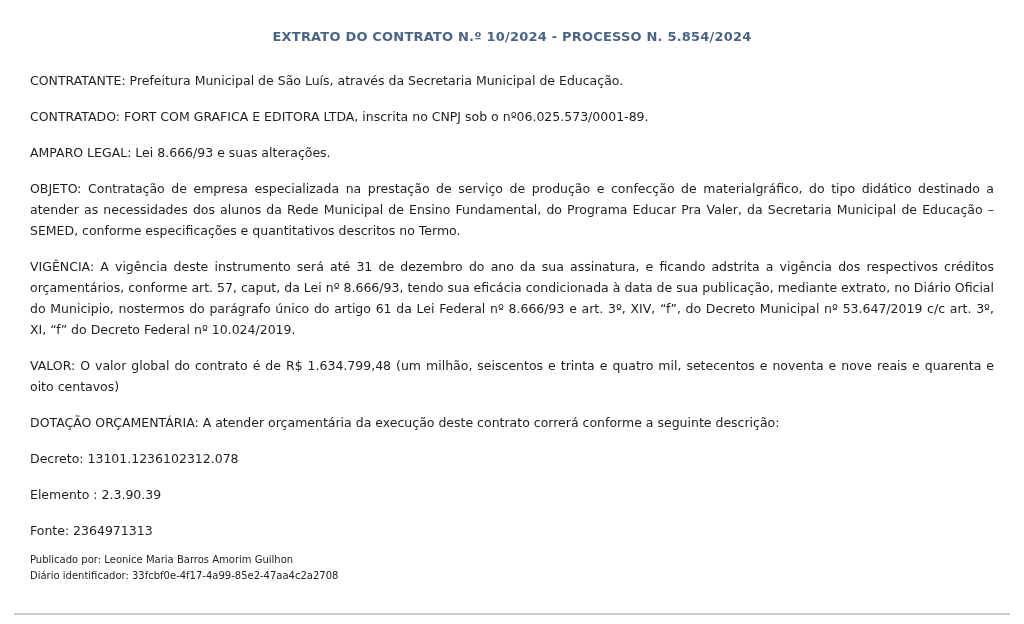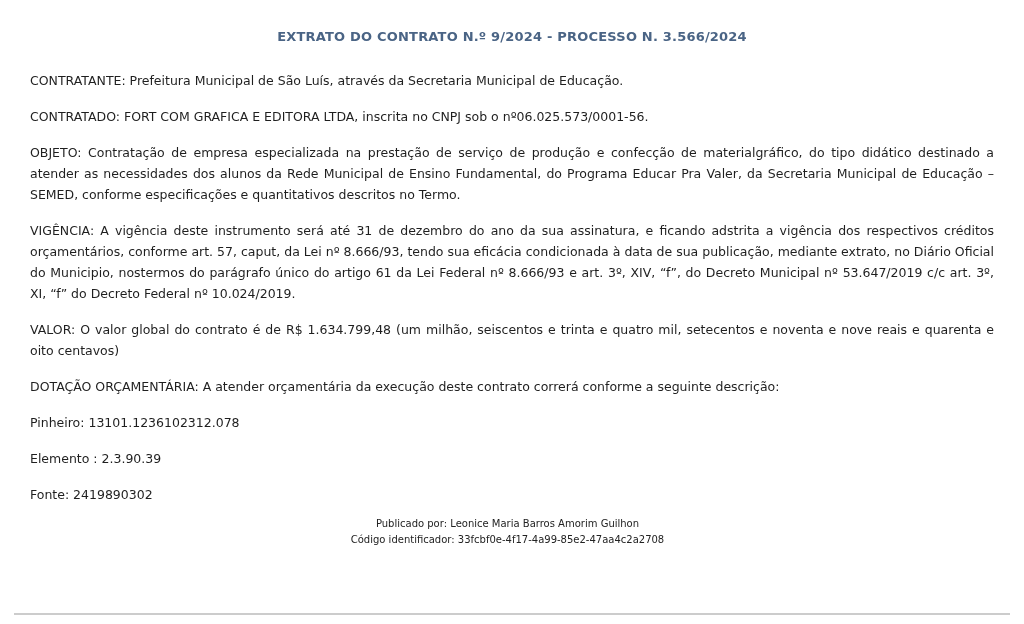--- a/index.html
+++ b/index.html
@@ -31,50 +31,51 @@
     margin: 15px 0 11px 0;
     font-size: 12.5px;
     line-height: 21px;
     text-align: justify;
     color: #1f1f1f;
   }
   .footer {
     margin-top: 0;
     font-size: 10px;
     line-height: 16px;
-    text-align: center;
+    text-align: left;
     color: #222222;
     padding-right: 9px;
   }
   .rule {
     position: absolute;
     left: 14px;
     right: 14px;
     bottom: 9px;
     height: 0;
     border-top: 2px solid #cccccc;
   }
 </style>
 </head>
 <body>
 
 <div class="page">
 
-  <h1 class="title">EXTRATO DO CONTRATO N.º 9/2024 - PROCESSO N. 3.566/2024</h1>
+  <h1 class="title">EXTRATO DO CONTRATO N.º 10/2024 - PROCESSO N. 5.854/2024</h1>
 
   <p class="para">CONTRATANTE: Prefeitura Municipal de São Luís, através da Secretaria Municipal de Educação.</p>
-  <p class="para">CONTRATADO: FORT COM GRAFICA E EDITORA LTDA, inscrita no CNPJ sob o nº06.025.573/0001-56.</p>
+  <p class="para">CONTRATADO: FORT COM GRAFICA E EDITORA LTDA, inscrita no CNPJ sob o nº06.025.573/0001-89.</p>
+  <p class="para">AMPARO LEGAL: Lei 8.666/93 e suas alterações.</p>
   <p class="para">OBJETO: Contratação de empresa especializada na prestação de serviço de produção e confecção de materialgráfico, do tipo didático destinado a atender as necessidades dos alunos da Rede Municipal de Ensino Fundamental, do Programa Educar Pra Valer, da Secretaria Municipal de Educação – SEMED, conforme especificações e quantitativos descritos no Termo.</p>
   <p class="para">VIGÊNCIA: A vigência deste instrumento será até 31 de dezembro do ano da sua assinatura, e ficando adstrita a vigência dos respectivos créditos orçamentários, conforme art. 57, caput, da Lei nº 8.666/93, tendo sua eficácia condicionada à data de sua publicação, mediante extrato, no Diário Oficial do Municipio, nostermos do parágrafo único do artigo 61 da Lei Federal nº 8.666/93 e art. 3º, XIV, “f”, do Decreto Municipal nº 53.647/2019 c/c art. 3º, XI, “f” do Decreto Federal nº 10.024/2019.</p>
   <p class="para">VALOR: O valor global do contrato é de R$ 1.634.799,48 (um milhão, seiscentos e trinta e quatro mil, setecentos e noventa e nove reais e quarenta e oito centavos)</p>
   <p class="para">DOTAÇÃO ORÇAMENTÁRIA: A atender orçamentária da execução deste contrato correrá conforme a seguinte descrição:</p>
-  <p class="para">Pinheiro: 13101.1236102312.078</p>
+  <p class="para">Decreto: 13101.1236102312.078</p>
   <p class="para">Elemento : 2.3.90.39</p>
-  <p class="para">Fonte: 2419890302</p>
+  <p class="para">Fonte: 2364971313</p>
 
   <div class="footer">
     <div><span>Publicado por:</span> <span>Leonice Maria Barros Amorim Guilhon</span></div>
-    <div><span>Código identificador:</span> <span>33fcbf0e-4f17-4a99-85e2-47aa4c2a2708</span></div>
+    <div><span>Diário identificador:</span> <span>33fcbf0e-4f17-4a99-85e2-47aa4c2a2708</span></div>
   </div>
 
   <div class="rule"></div>
 
 </div>
 
 </body></html>

